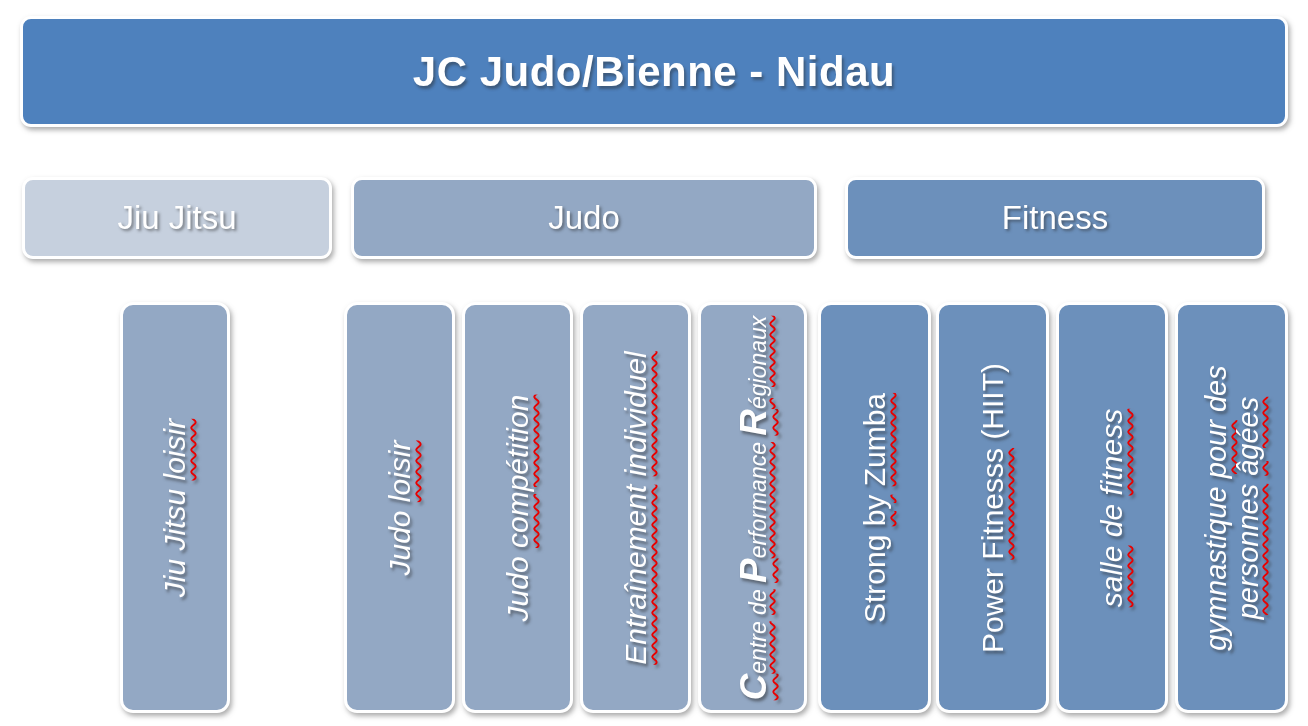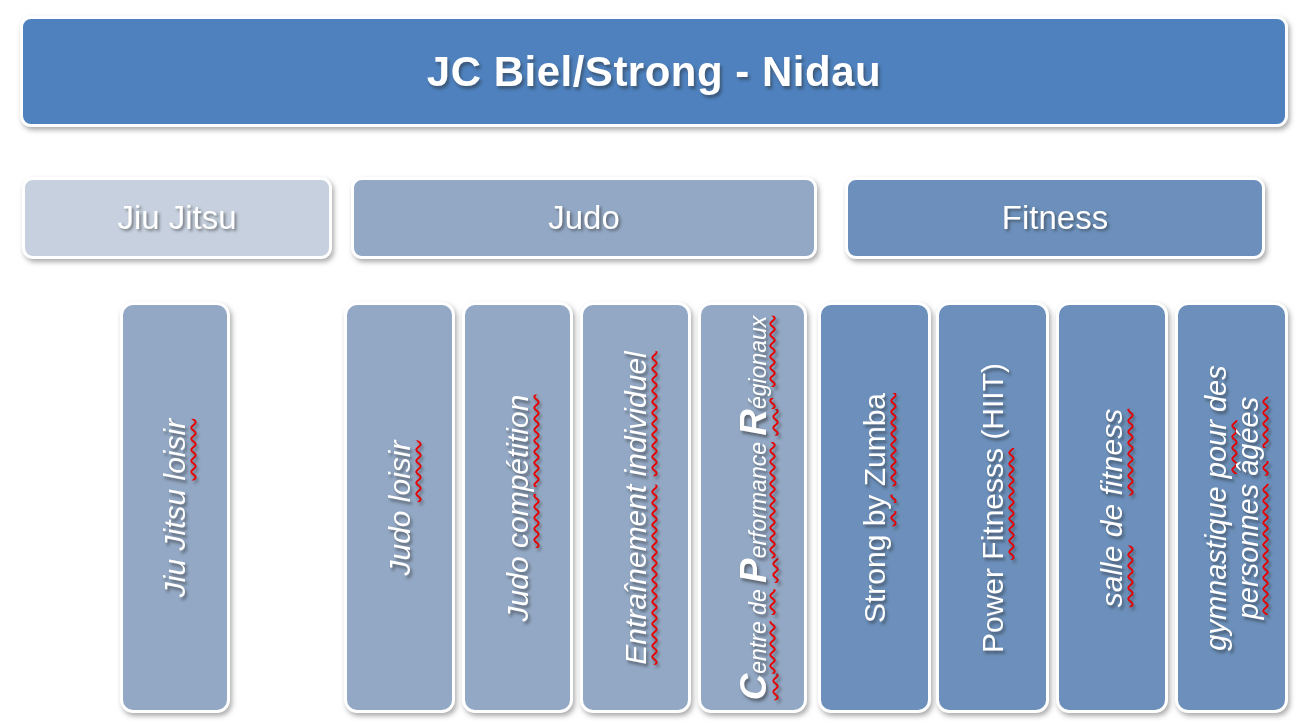--- a/index.html
+++ b/index.html
@@ -62,21 +62,21 @@
     text-decoration-style: wavy;
     text-decoration-color: #e80000;
     text-decoration-thickness: 2px;
     text-underline-offset: 0.18em;
   }
 </style>
 </head>
 <body>
 
 <div class="box title-box">
-  <div class="title-text">JC Biel/Strong - Nidau</div>
+  <div class="title-text">JC Judo/Bienne - Nidau</div>
 </div>
 
 <div class="box header-box hdr-jiujitsu">
   <div class="header-text">Jiu Jitsu</div>
 </div>
 <div class="box header-box hdr-judo">
   <div class="header-text">Judo</div>
 </div>
 <div class="box header-box hdr-fitness">
   <div class="header-text">Fitness</div>

